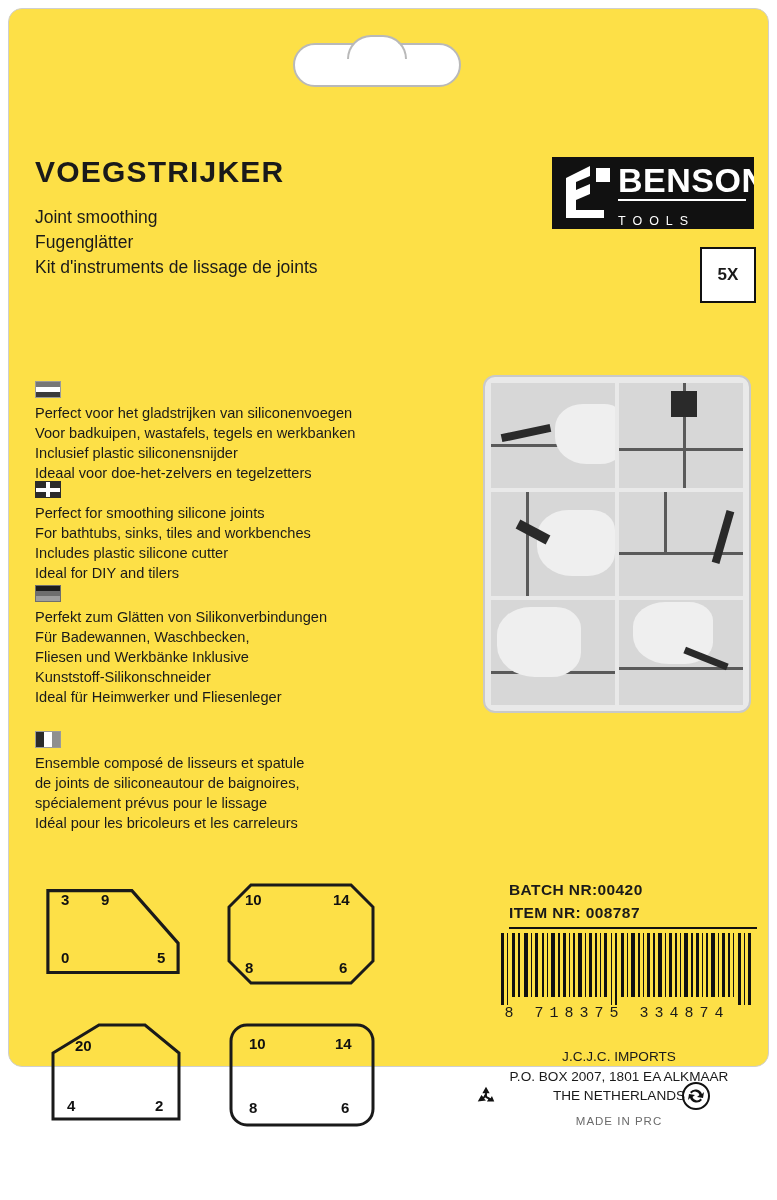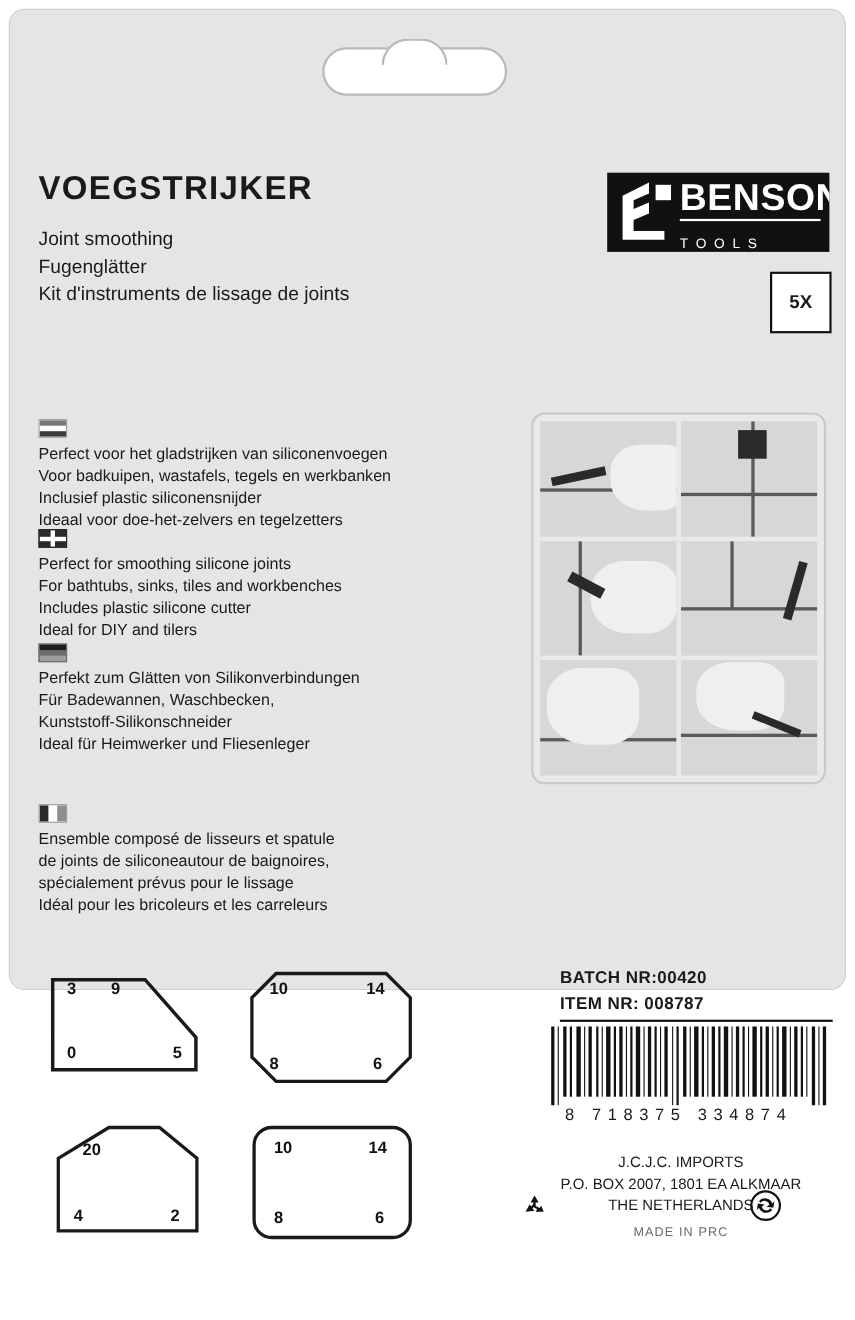--- a/index.html
+++ b/index.html
@@ -15,22 +15,22 @@
     position: relative;
     overflow: hidden;
   }
 
   
   #package-card {
     position: absolute;
     left: 8px;
     top: 8px;
     width: 761px;
-    height: 892px;
-    background: #e5e5e5;
+    height: 1059px;
+    background: #fde047;
     border: 1px solid #cfcfcf;
     border-radius: 14px;
     box-sizing: border-box;
   }
 
   
   #hang-hole {
     position: absolute;
     left: 284px;
     top: 34px;
@@ -299,21 +299,21 @@
     height: 72px;
   }
   #barcode-digits {
     position: absolute;
     left: 458px;
     top: 996px;
     width: 300px;
     text-align: center;
     font-size: 15px;
     letter-spacing: 6px;
-    font-family: Liberation Sans, sans-serif;
+    font-family: Liberation Mono, monospace;
   }
 
   
   #address-block {
     position: absolute;
     left: 460px;
     top: 1038px;
     width: 300px;
     text-align: center;
     font-size: 13.6px;
@@ -383,20 +383,21 @@
     <p>Perfect for smoothing silicone joints</p>
     <p>For bathtubs, sinks, tiles and workbenches</p>
     <p>Includes plastic silicone cutter</p>
     <p>Ideal for DIY and tilers</p>
   </div>
 
   <div class="lang-block" id="lang-de">
     <span class="flag flag-de"></span>
     <p>Perfekt zum Glätten von Silikonverbindungen</p>
     <p>Für Badewannen, Waschbecken,</p>
+    <p>Fliesen und Werkbänke Inklusive</p>
     <p>Kunststoff-Silikonschneider</p>
     <p>Ideal für Heimwerker und Fliesenleger</p>
   </div>
 
   <div class="lang-block" id="lang-fr">
     <span class="flag flag-fr"></span>
     <p>Ensemble composé de lisseurs et spatule</p>
     <p>de joints de siliconeautour de baignoires,</p>
     <p>spécialement prévus pour le lissage</p>
     <p>Idéal pour les bricoleurs et les carreleurs</p>

